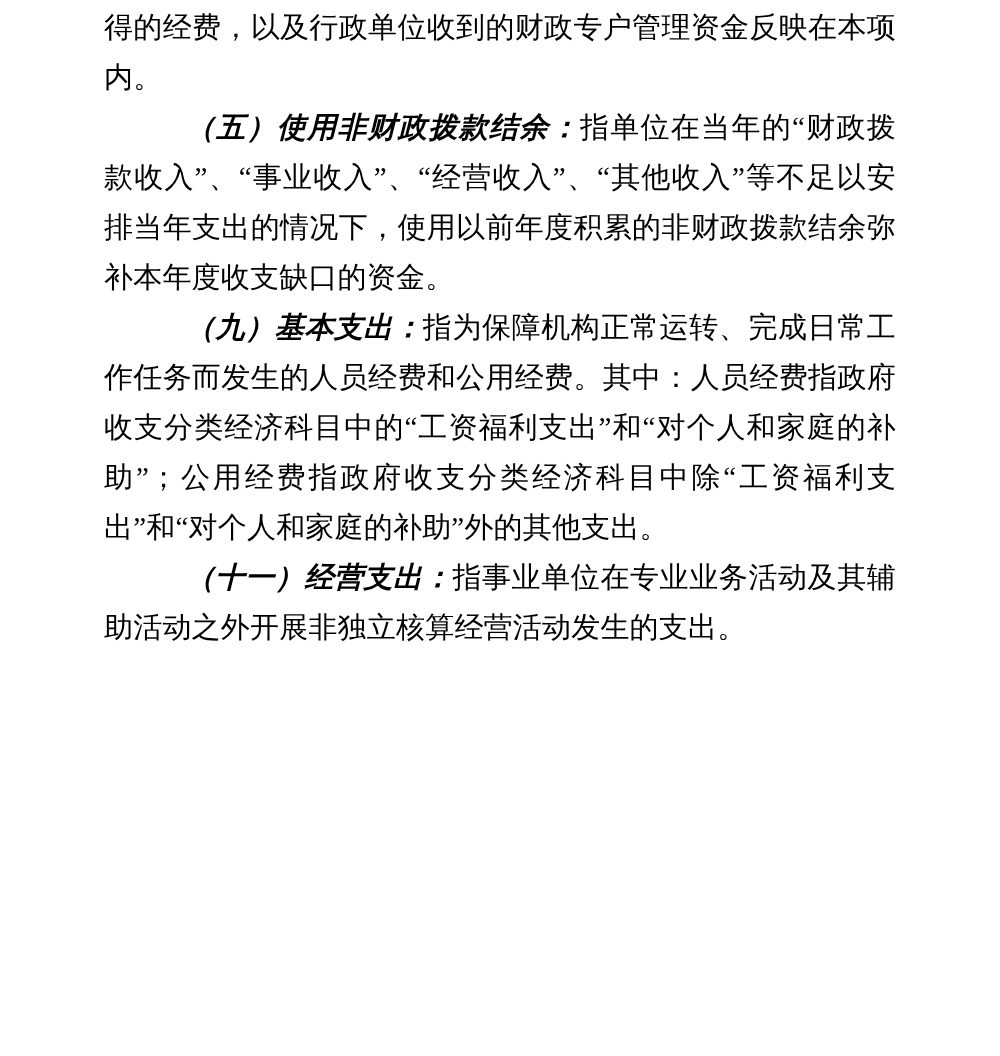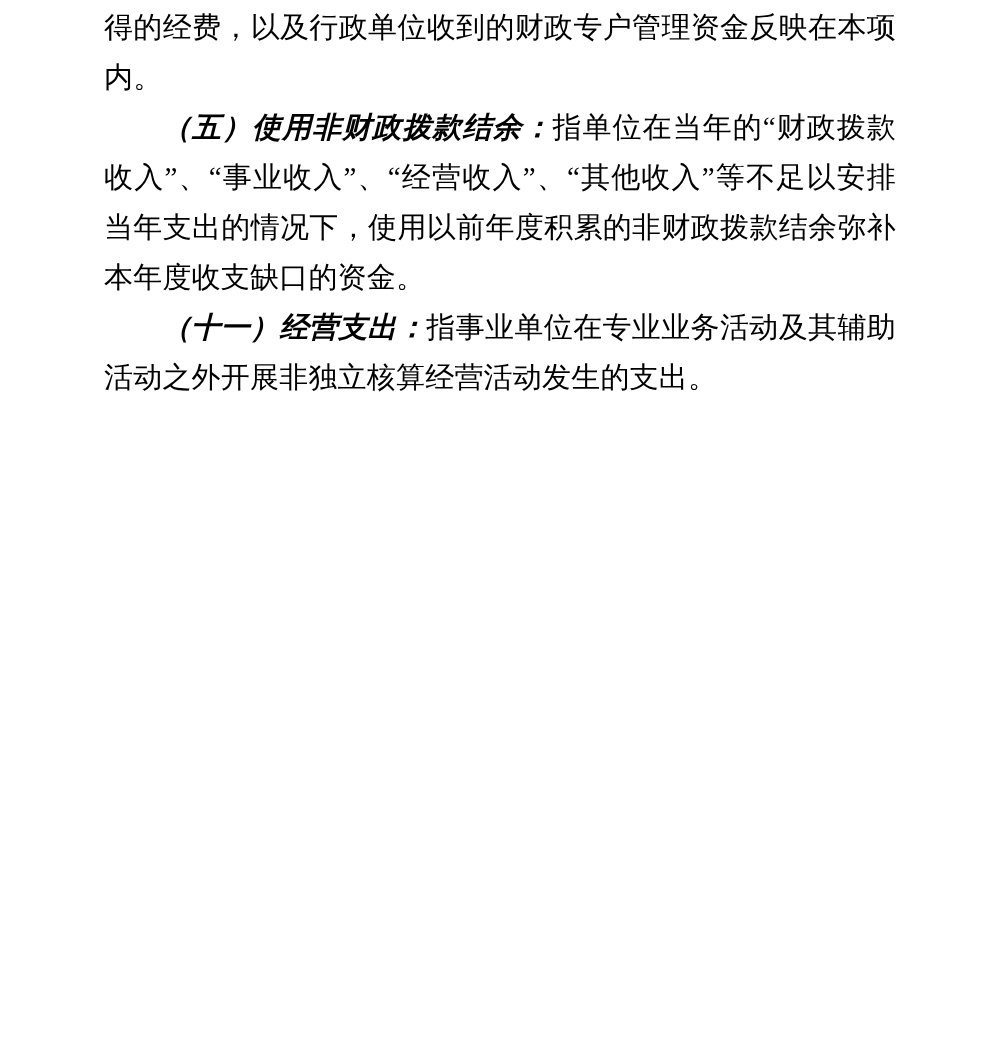--- a/index.html
+++ b/index.html
@@ -34,28 +34,30 @@
   p.para {
     margin: 0;
     padding: 0;
   }
   p.para.indent {
     text-indent: 2em;
   }
   .term {
     font-weight: bold;
     font-style: italic; 
+    margin-left: 24px;
   }
   .def {
     font-weight: normal;
     font-style: normal;
   }
 </style>
 </head>
 <body>
 
 <div class="page">
   <div class="doc-body">
       <p class="para"><span class="def">得的经费，以及行政单位收到的财政专户管理资金反映在本项内。</span></p>
       <p class="para indent"><span class="term">（五）使用非财政拨款结余：</span><span class="def">指单位在当年的“财政拨款收入”、“事业收入”、“经营收入”、“其他收入”等不足以安排当年支出的情况下，使用以前年度积累的非财政拨款结余弥补本年度收支缺口的资金。</span></p>
+      <p class="para indent"><span class="term">（九）基本支出：</span><span class="def">指为保障机构正常运转、完成日常工作任务而发生的人员经费和公用经费。其中：人员经费指政府收支分类经济科目中的“工资福利支出”和“对个人和家庭的补助”；公用经费指政府收支分类经济科目中除“工资福利支出”和“对个人和家庭的补助”外的其他支出。</span></p>
       <p class="para indent"><span class="term">（十一）经营支出：</span><span class="def">指事业单位在专业业务活动及其辅助活动之外开展非独立核算经营活动发生的支出。</span></p>
     </div>
 </div>
 
 </body></html>

